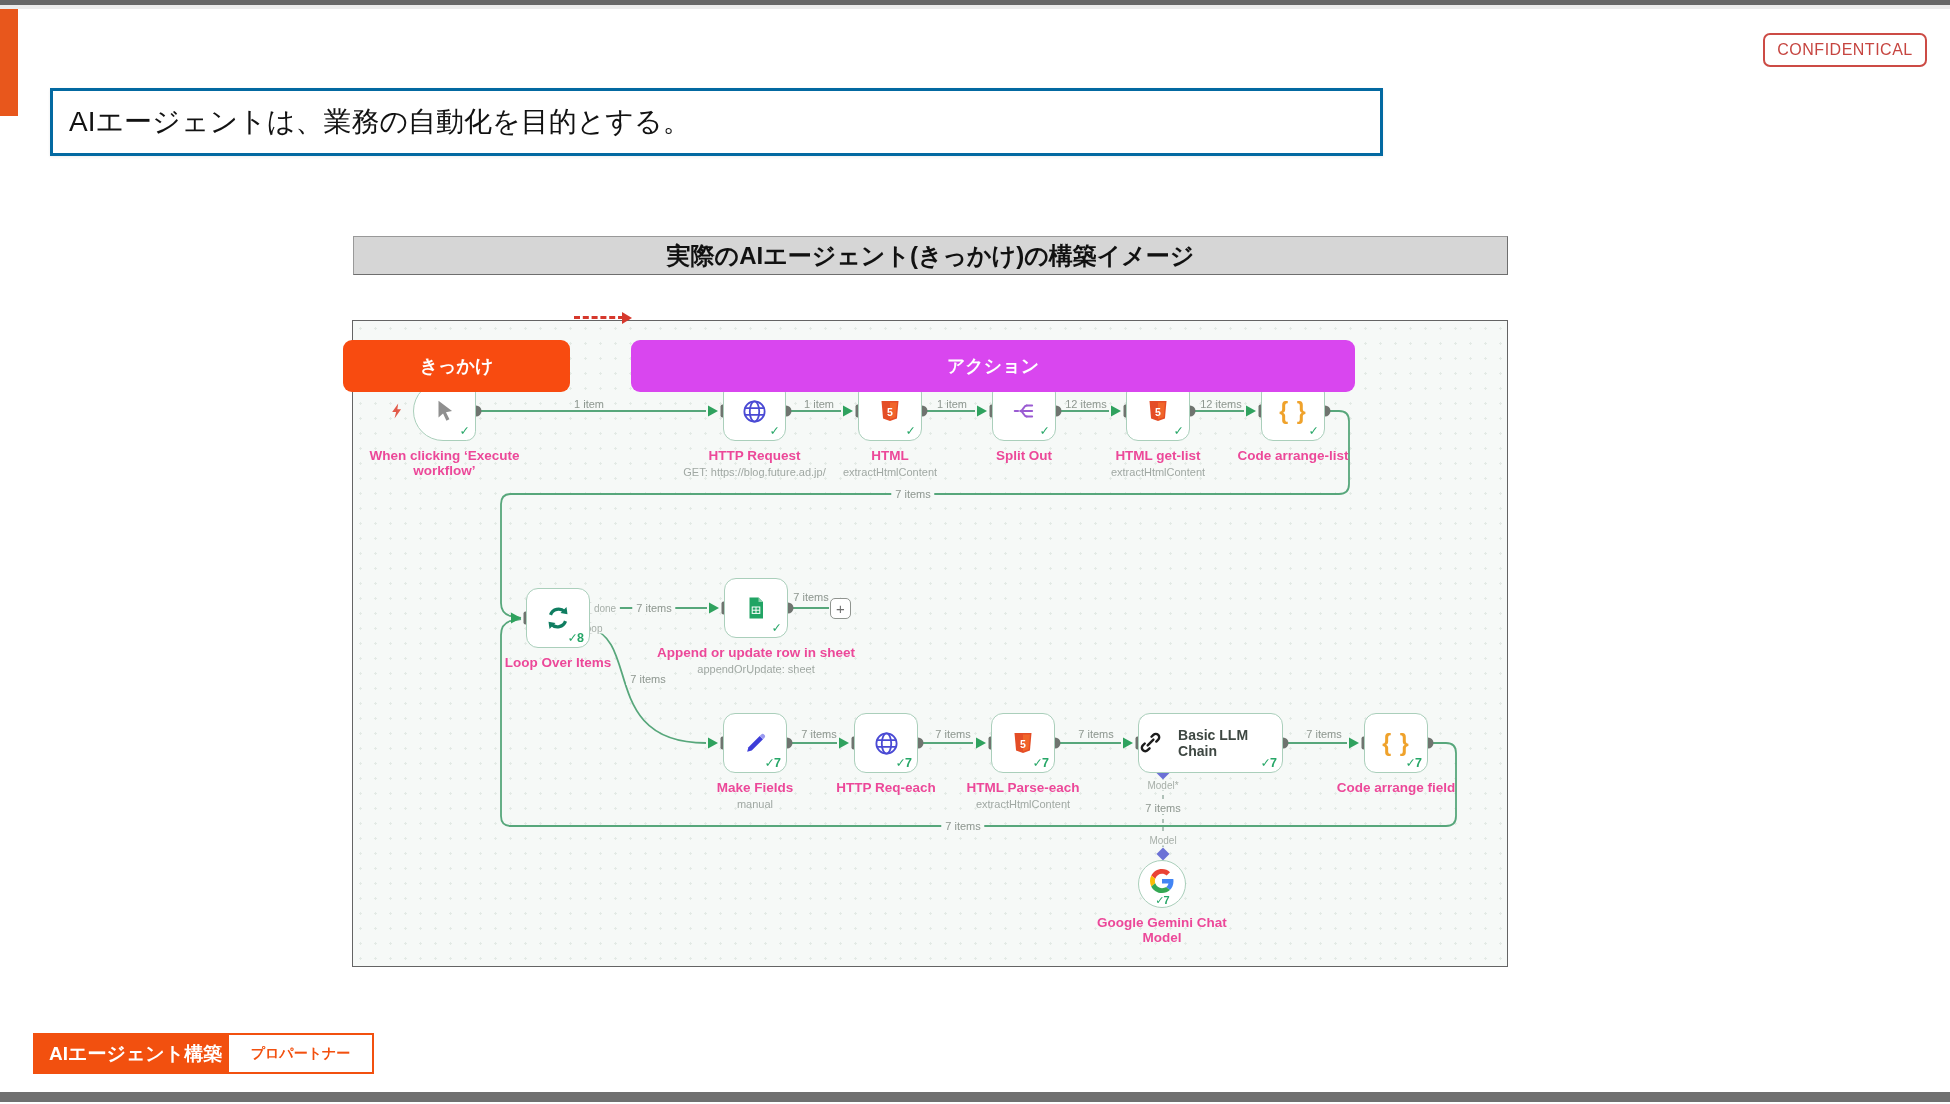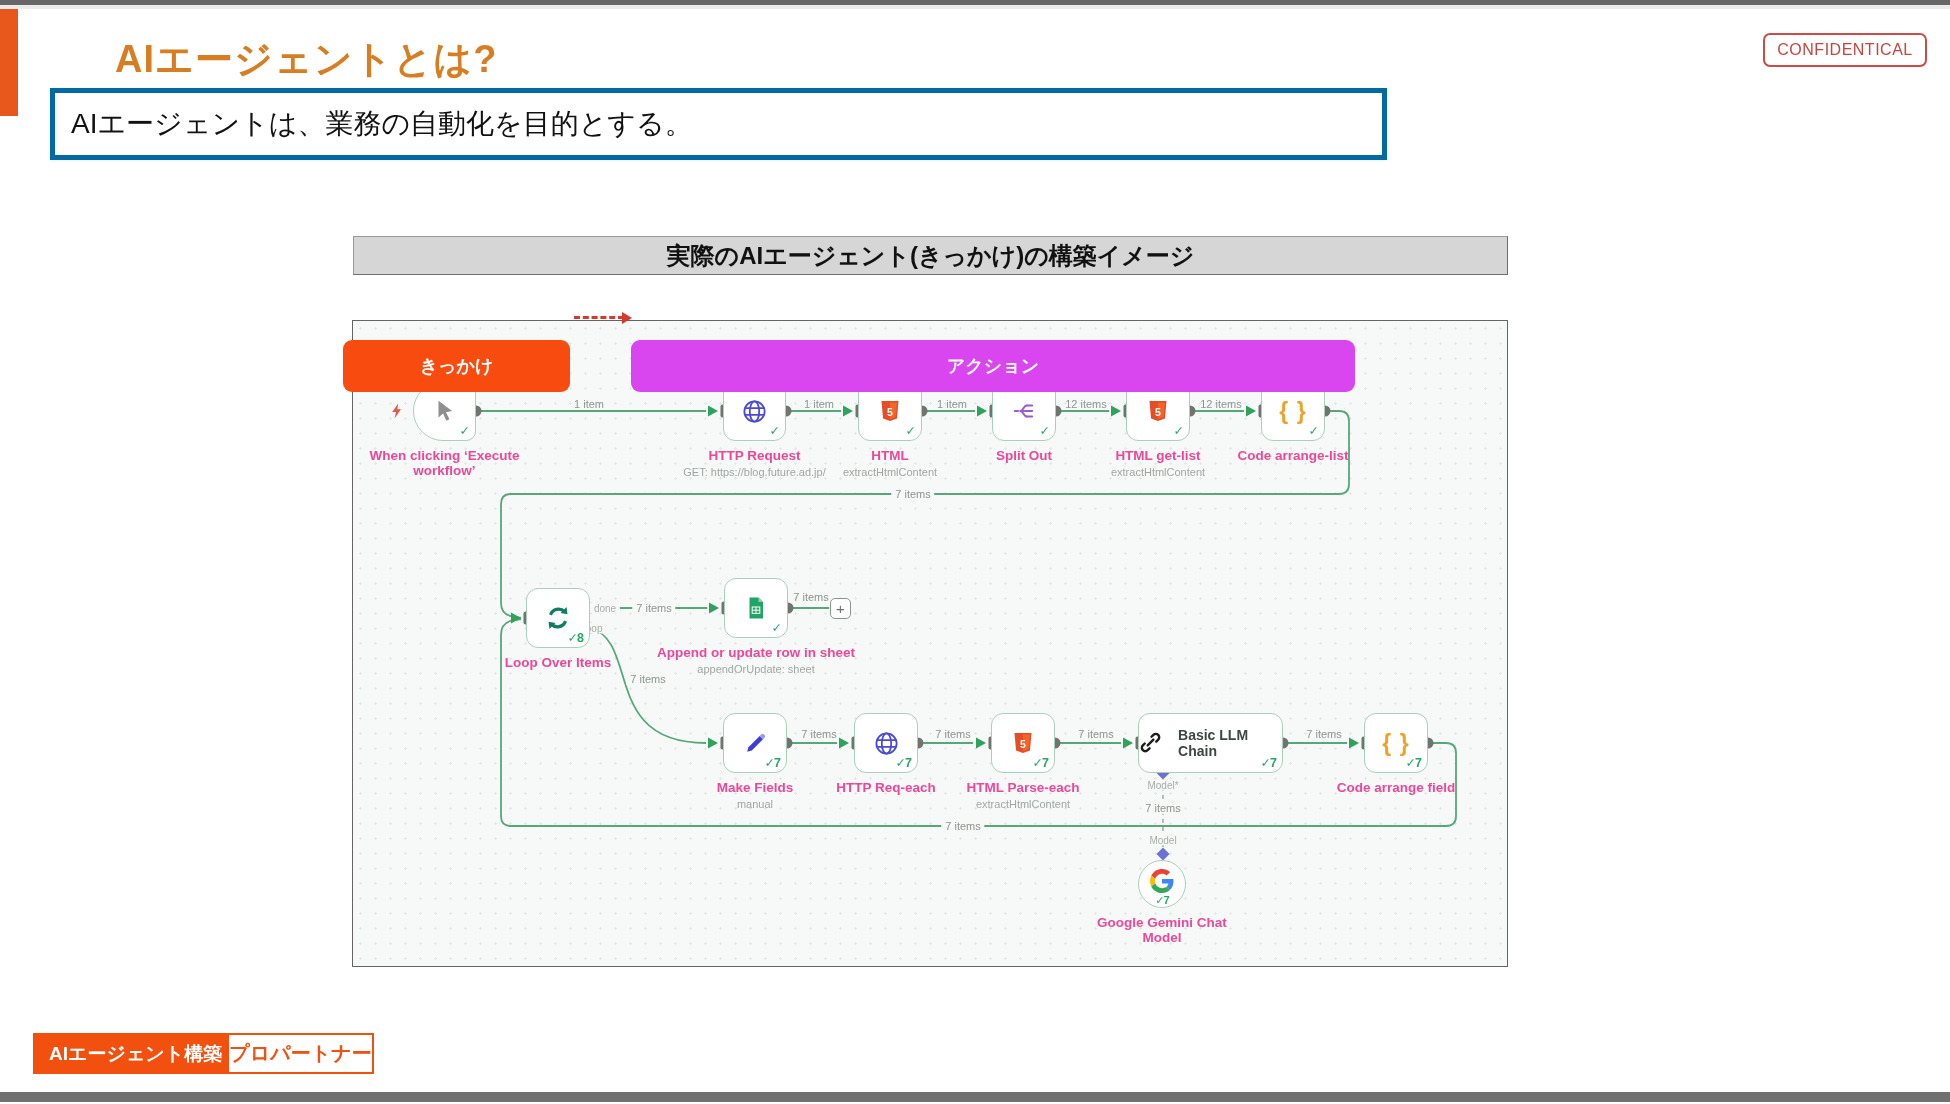--- a/index.html
+++ b/index.html
@@ -2,21 +2,21 @@
 <html><head>
 <meta charset="utf-8">
 <style>
   html,body{margin:0;padding:0;background:#fff;}
   body{font-family:"Liberation Sans","DejaVu Sans",sans-serif;}
   .slide{position:relative;width:1950px;height:1104px;background:#fff;overflow:hidden;}
   .topstrip{position:absolute;left:0;top:0;width:1950px;height:9px;background:linear-gradient(#676767 0 55%,#ececec 55% 100%);}
   .bottomstrip{position:absolute;left:0;bottom:2px;width:1950px;height:10px;background:#707070;}
   .accentbar{position:absolute;left:0;top:9px;width:18px;height:107px;background:#E8571C;}
   .title{position:absolute;left:115px;top:34px;font-size:38px;font-weight:bold;color:#D87E22;letter-spacing:1px;}
-  .subtitlebox{position:absolute;left:50px;top:88px;width:1327px;height:62px;background:#fff;border:5px solid #0369a1;box-shadow:0 1px 3px rgba(0,0,0,.07);}
+  .subtitlebox{position:absolute;left:50px;top:88px;width:1327px;height:62px;background:#fff;border:3px solid #0369a1;box-shadow:0 1px 3px rgba(0,0,0,.07);}
   .subtitlebox .txt{display:block;padding-left:16px;line-height:62px;font-size:28px;color:#121212;}
   .confbadge{position:absolute;left:1763px;top:33px;width:160px;height:30px;border:2px solid #CC4B45;border-radius:7px;color:#C64540;font-size:16px;line-height:30px;text-align:center;letter-spacing:.5px;background:#fff;}
   .diagheader{position:absolute;left:353px;top:236px;width:1153px;height:37px;background:#D6D6D6;border:1px solid #999;border-bottom-color:#6e6e6e;border-right-color:#6e6e6e;text-align:center;line-height:37px;font-size:24px;font-weight:bold;color:#111;z-index:3;}
   .btn{position:absolute;height:52px;border-radius:9px;color:#fff;font-weight:bold;font-size:18px;text-align:center;line-height:52px;z-index:3;margin-top:48px;}
   .btn-trigger{left:343px;top:292px;width:227px;background:#F84B10;}
   .btn-action{left:631px;top:292px;width:724px;background:#d946ef;}
   .arrow-dashed{position:absolute;left:574px;top:316px;width:50px;border-top:3px dashed #D6382C;z-index:3;}
   .arrow-dashed::after{content:"";position:absolute;right:-8px;top:-7px;border-top:6px solid transparent;border-bottom:6px solid transparent;border-left:10px solid #D6382C;}
   
   .canvas{position:absolute;left:352px;top:320px;width:1154px;height:645px;background:#F6F9F7;border:1.5px solid #646464;z-index:1;
@@ -32,29 +32,28 @@
   .nlabel .s{font-size:11px;color:#A0A8A3;margin-top:3px;line-height:12px;}
   .inner-label{font-size:14px;font-weight:600;color:#3E4742;margin-left:16px;}
   .elabel{position:absolute;transform:translate(-50%,-50%);font-size:11px;color:#8D968F;white-space:nowrap;z-index:1;}
   .elabel.bg,.plabel.bg{background:#F6F9F7;padding:0 4px;}
   .plabel{position:absolute;transform:translate(-50%,-50%);font-size:10px;color:#A7AFA9;white-space:nowrap;z-index:1;}
   .plusbox{position:absolute;left:477px;top:277px;width:21px;height:21px;border:1.4px solid #8F948F;border-radius:5px;background:#fff;color:#6f6f6f;font-size:15px;line-height:19px;text-align:center;z-index:2;box-sizing:border-box;}
   .bolt{position:absolute;left:36px;top:78px;z-index:2;}
   .braces{font-size:23px;font-weight:bold;color:#EFA22B;letter-spacing:1px;}
   
   .foot-brand{position:absolute;left:33px;top:1033px;height:41px;padding:0 16px;background:#F2500F;color:#fff;font-size:19px;font-weight:bold;line-height:41px;}
-  .foot-partner{position:absolute;left:227px;top:1033px;width:147px;height:41px;border:2px solid #F2500F;box-sizing:border-box;background:#fff;color:#F2500F;font-size:20px;font-weight:bold;line-height:37px;text-align:center;}
+  .foot-partner{position:absolute;left:227px;top:1033px;width:147px;height:41px;border:2px solid #F2500F;box-sizing:border-box;background:#fff;color:#F2500F;font-size:14px;font-weight:bold;line-height:37px;text-align:center;}
 </style>
 </head>
 <body>
 
 <div class="slide">
   <div class="topstrip"></div>
   <div class="accentbar"></div>
-  <div class="title">AIエージェントとは?</div>
   <div class="subtitlebox">
     <span class="txt">AIエージェントは、業務の自動化を目的とする。</span>
   </div>
   <div class="confbadge">CONFIDENTICAL</div>
 
   <div class="diagheader">実際のAIエージェント(きっかけ)の構築イメージ</div>
   <div class="btn btn-trigger">きっかけ</div>
   <div class="btn btn-action">アクション</div>
   <div class="arrow-dashed"></div>
 

